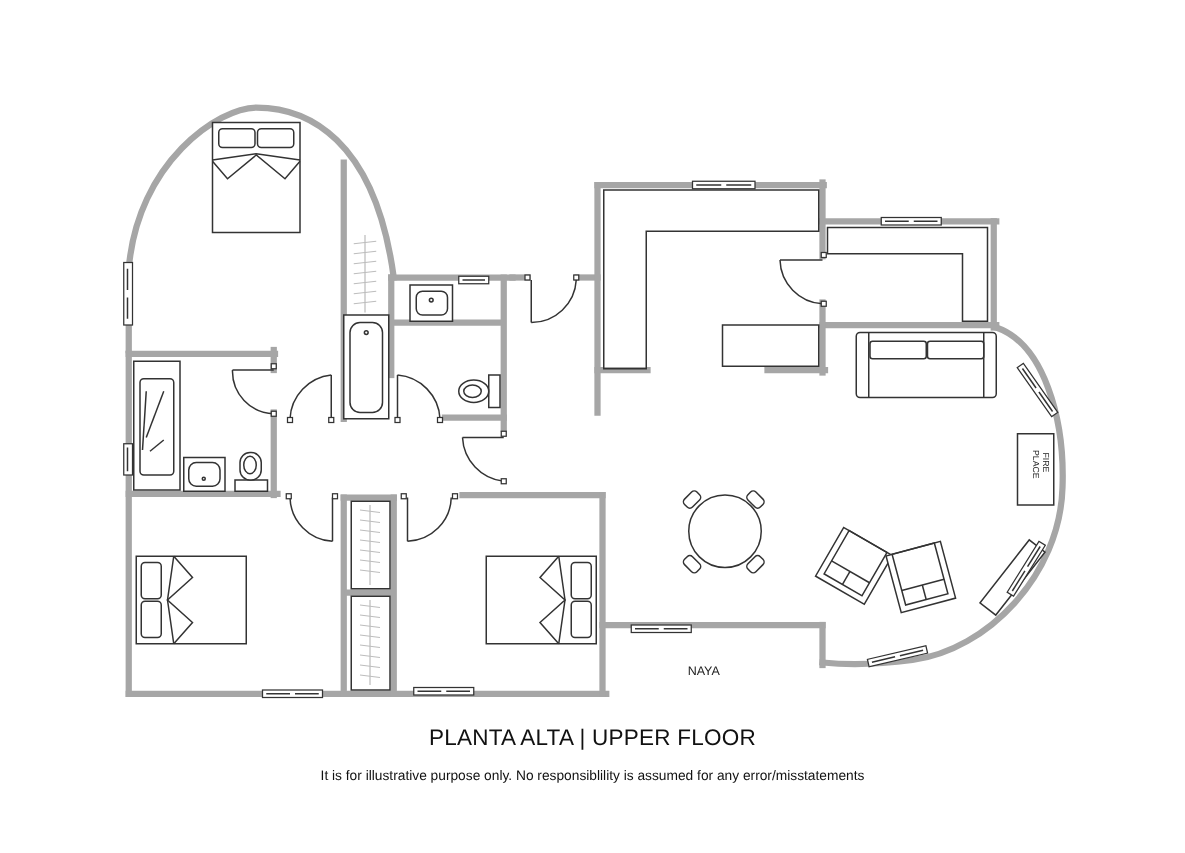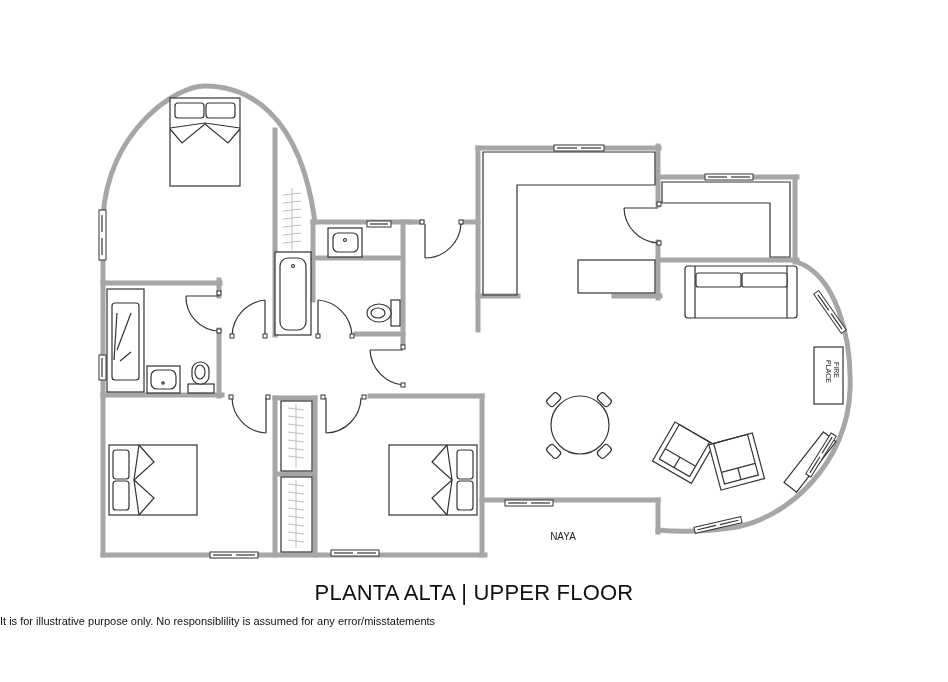--- a/index.html
+++ b/index.html
@@ -5,22 +5,22 @@
   html, body { margin:0; padding:0; background:#ffffff; }
   body { width:948px; height:682px; position:relative; overflow:hidden; font-family:"Liberation Sans", sans-serif; }
   #plan { position:absolute; left:0; top:0; }
   .wall { stroke:#a6a6a6; stroke-width:5; fill:none; stroke-linecap:square; }
   .ln { stroke:#333; stroke-width:1.2; fill:none; }
   .lnf { stroke:#333; stroke-width:1.2; fill:#fff; }
   .win { stroke:#333; stroke-width:1; fill:#fff; }
   .wd { stroke:#bdbdbd; stroke-width:1; fill:none; }
   .dsq { stroke:#333; stroke-width:1; fill:#fff; }
   .lbl { font-family:"Liberation Sans", sans-serif; fill:#222; }
-  #title { position:absolute; left:0; width:948px; top:580px; text-align:center; font-size:22px; color:#111; letter-spacing:0.2px; }
-  #disclaimer { position:absolute; left:0; width:948px; top:615px; text-align:left; font-size:11px; color:#111; }
+  #title { position:absolute; left:0; width:948px; top:580px; text-align:center; font-size:18px; color:#111; letter-spacing:0.2px; }
+  #disclaimer { position:absolute; left:0; width:948px; top:615px; text-align:center; font-size:11px; color:#111; }
 </style>
 </head>
 <body>
 
 <svg id="plan" width="948" height="682" viewBox="0 0 948 682" xmlns="http://www.w3.org/2000/svg">
 
   <g>
     <path class="wall" d="M103,280 L103,215 C110,130 175,86 205,86 C245,86 300,110 315,222"></path>
 
     <line class="wall" x1="275" y1="130" x2="275" y2="335"></line>

